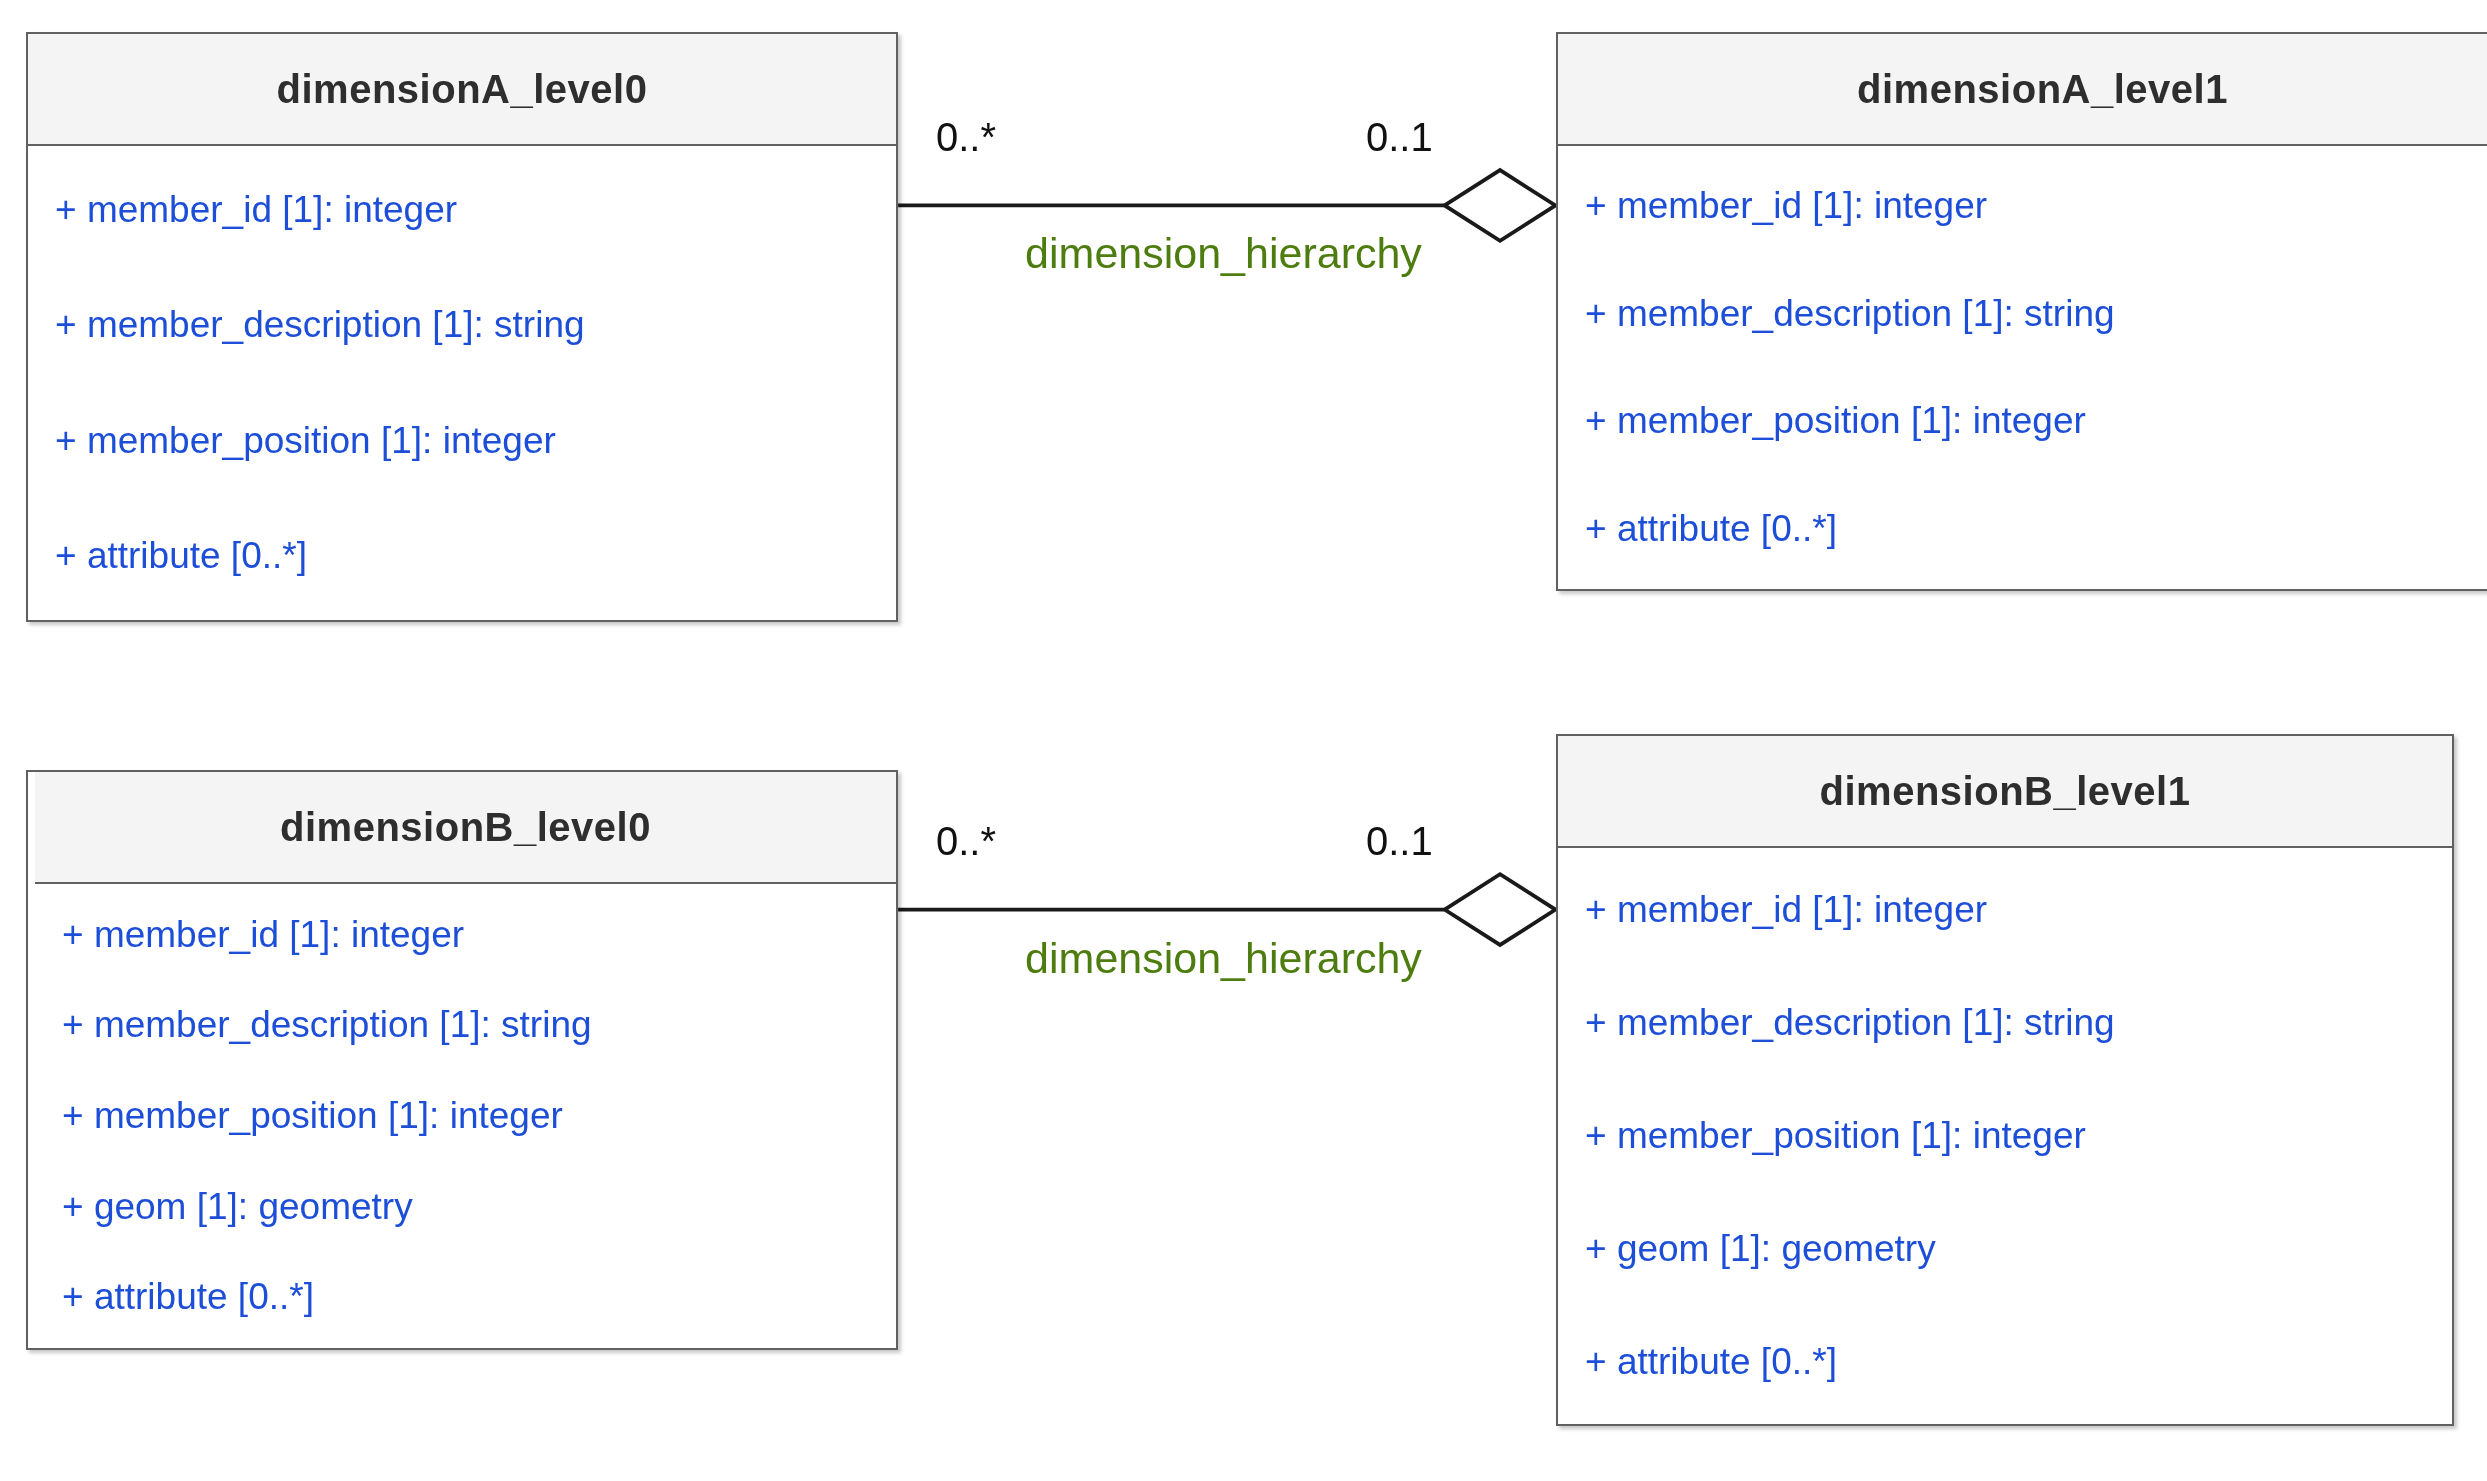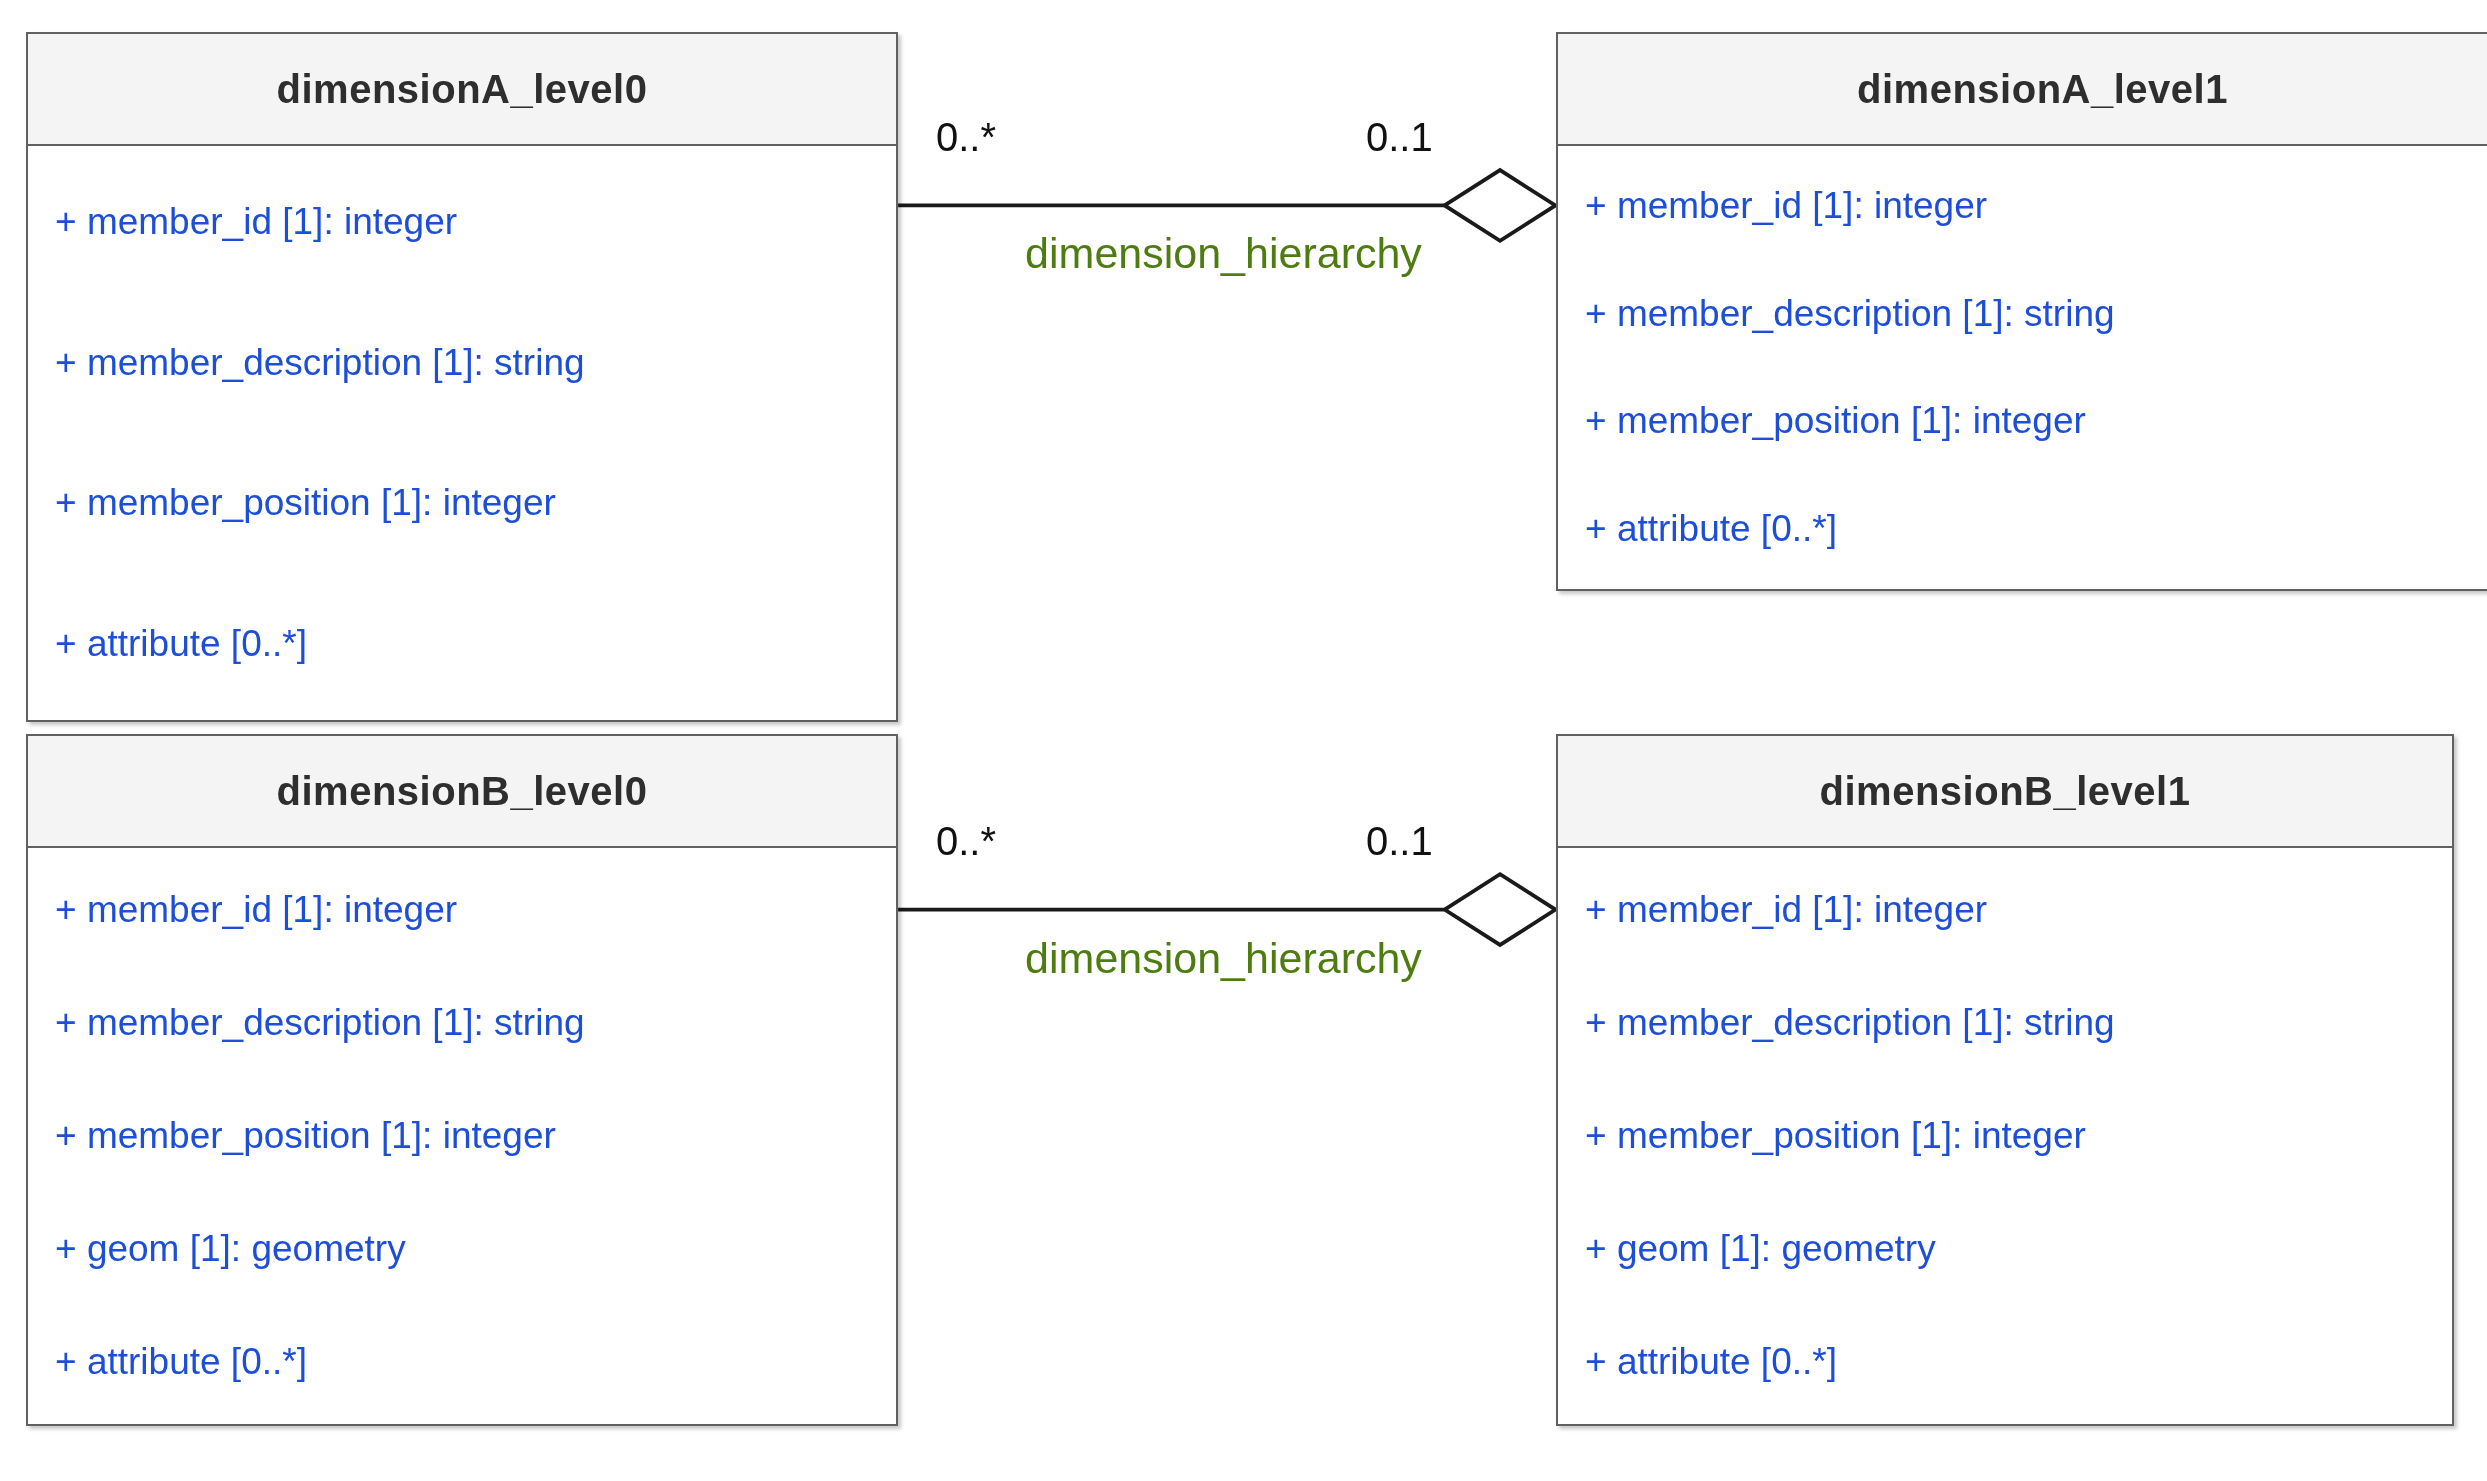--- a/index.html
+++ b/index.html
@@ -80,41 +80,41 @@
 
 <div class="canvas">
 
   <svg class="edge-layer" width="2487" height="1481" viewBox="0 0 2603 1550">
     <line x1="940" y1="215" x2="1512" y2="215" stroke="#1a1a1a" stroke-width="4"></line>
     <polygon points="1512,215 1570,178 1628,215 1570,252" fill="#ffffff" stroke="#1a1a1a" stroke-width="4"></polygon>
     <line x1="940" y1="952" x2="1512" y2="952" stroke="#1a1a1a" stroke-width="4"></line>
     <polygon points="1512,952 1570,915 1628,952 1570,989" fill="#ffffff" stroke="#1a1a1a" stroke-width="4"></polygon>
   </svg>
 
-  <div class="class-box" style="left:26px; top:32px; width:872px; height:690px;">
+  <div class="class-box" style="left:26px; top:32px; width:872px; height:590px;">
     <div class="class-title">dimensionA_level0</div>
     <div class="class-attrs">
       <div class="attr-row">+ member_id [1]: integer</div>
       <div class="attr-row">+ member_description [1]: string</div>
       <div class="attr-row">+ member_position [1]: integer</div>
       <div class="attr-row">+ attribute [0..*]</div>
     </div>
   </div>
 
   <div class="class-box" style="left:1556px; top:32px; width:973px; height:559px;">
     <div class="class-title">dimensionA_level1</div>
     <div class="class-attrs">
       <div class="attr-row">+ member_id [1]: integer</div>
       <div class="attr-row">+ member_description [1]: string</div>
       <div class="attr-row">+ member_position [1]: integer</div>
       <div class="attr-row">+ attribute [0..*]</div>
     </div>
   </div>
 
-  <div class="class-box" style="left:26px; top:734px; width:872px; height:692px;">
+  <div class="class-box" style="left:26px; top:770px; width:872px; height:580px;padding-left:7px;">
     <div class="class-title">dimensionB_level0</div>
     <div class="class-attrs">
       <div class="attr-row">+ member_id [1]: integer</div>
       <div class="attr-row">+ member_description [1]: string</div>
       <div class="attr-row">+ member_position [1]: integer</div>
       <div class="attr-row">+ geom [1]: geometry</div>
       <div class="attr-row">+ attribute [0..*]</div>
     </div>
   </div>
 

